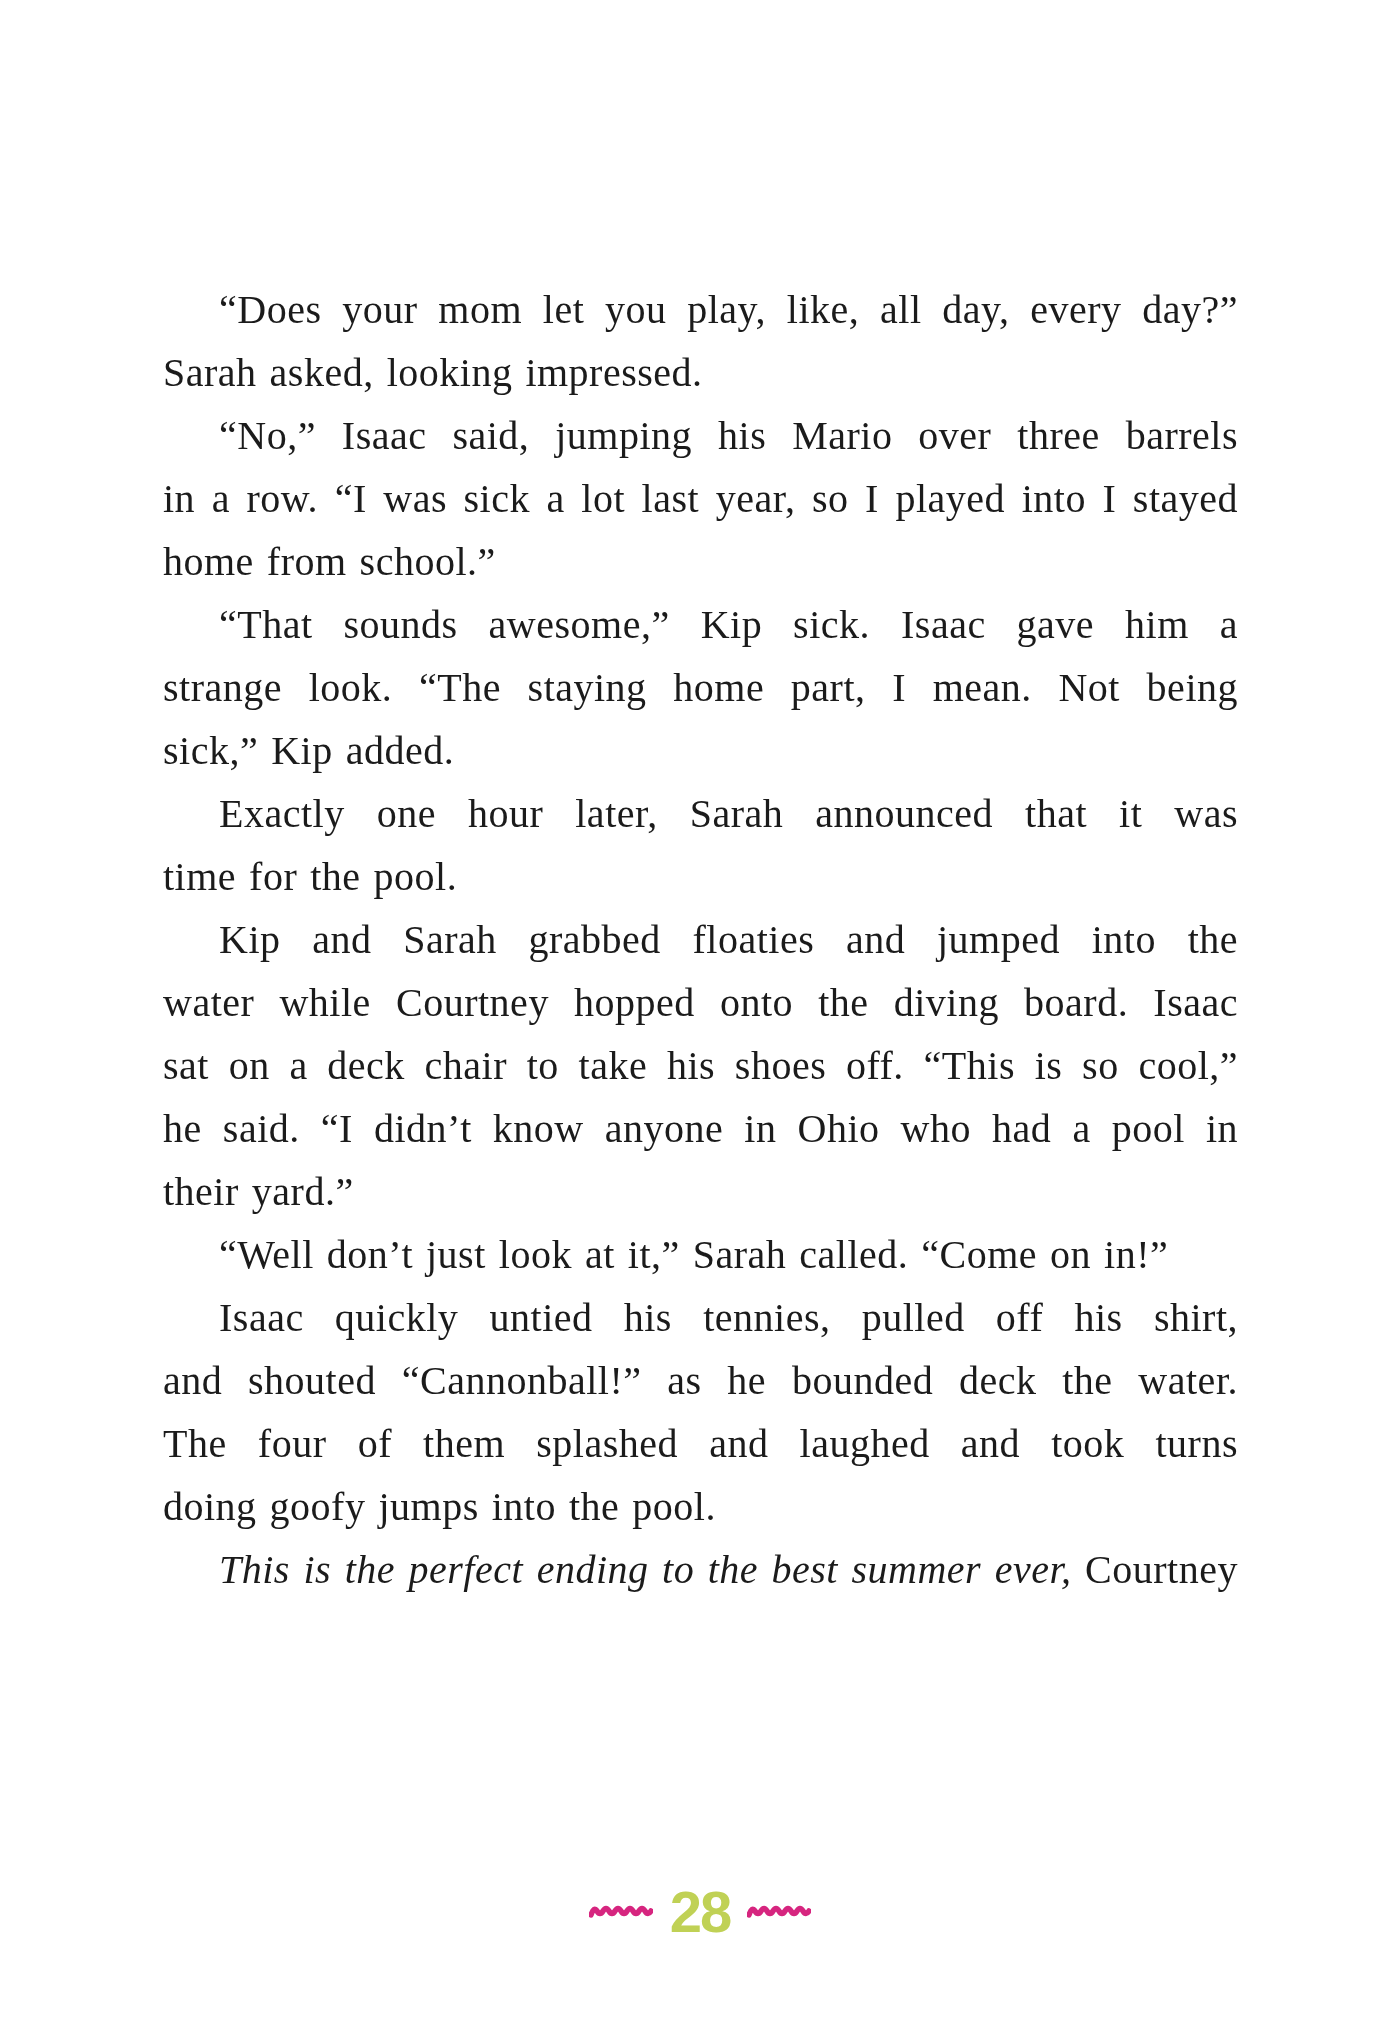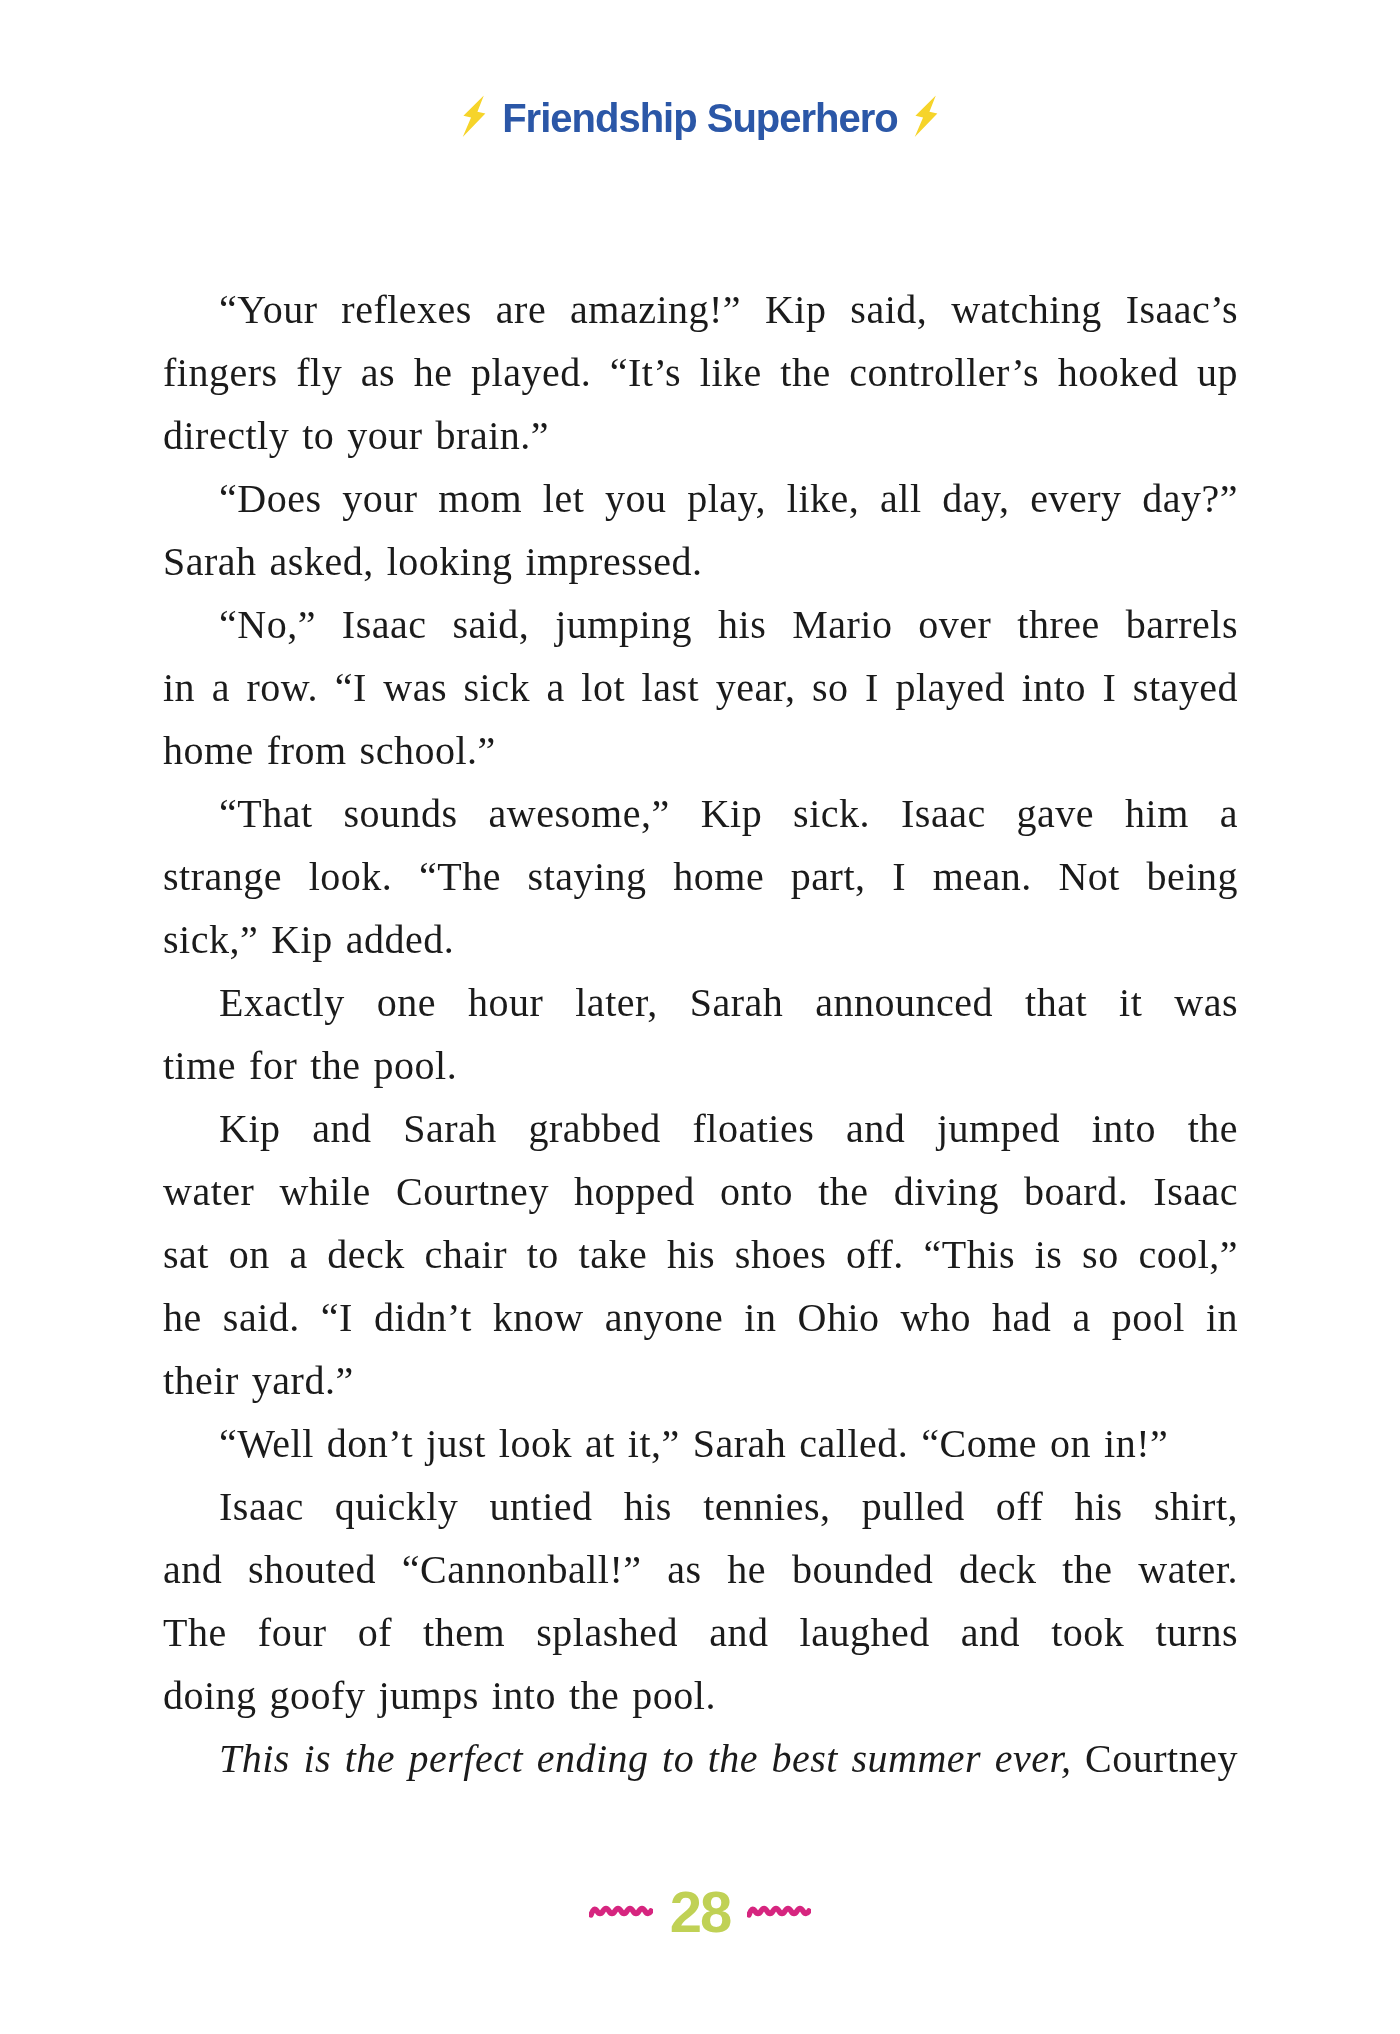--- a/index.html
+++ b/index.html
@@ -63,40 +63,22 @@
     letter-spacing: -2px;
   }
   .squiggle { display: inline-block; line-height: 0; }
   .squiggle svg { width: 64px; height: 20px; display: block; }
 </style>
 </head>
 <body>
 
 <div class="page">
 
-  <header class="chapter-header">
-    <span class="bolt tilt" style="color: rgb(246, 212, 42);">
-      <svg viewBox="0 0 20 30" xmlns="http://www.w3.org/2000/svg" aria-hidden="true">
-        <path fill="currentColor" d="M13.5 0 L3 16 L8.2 16 L5.5 30 L17 11.5 L11.6 11.5 L13.5 0 Z"></path>
-      </svg>
-    </span>
-    <h1 class="chapter-title" style="color: rgb(43, 87, 167);">Friendship Superhero</h1>
-    <span class="bolt tilt" style="color: rgb(246, 212, 42);">
-      <svg viewBox="0 0 20 30" xmlns="http://www.w3.org/2000/svg" aria-hidden="true">
-        <path fill="currentColor" d="M13.5 0 L3 16 L8.2 16 L5.5 30 L17 11.5 L11.6 11.5 L13.5 0 Z"></path>
-      </svg>
-    </span>
-  </header>
 
   <main class="story" style="color: rgb(27, 27, 27);">
-      <div class="para">
-        <div class="line indent just"><span>“Your reflexes are amazing!” Kip said, watching Isaac’s</span></div>
-        <div class="line just"><span>fingers fly as he played. “It’s like the controller’s hooked up</span></div>
-        <div class="line"><span>directly to your brain.”</span></div>
-      </div>
       <div class="para">
         <div class="line indent just"><span>“Does your mom let you play, like, all day, every day?”</span></div>
         <div class="line"><span>Sarah asked, looking impressed.</span></div>
       </div>
       <div class="para">
         <div class="line indent just"><span>“No,” Isaac said, jumping his Mario over three barrels</span></div>
         <div class="line just"><span>in a row. “I was sick a lot last year, so I played into I stayed</span></div>
         <div class="line"><span>home from school.”</span></div>
       </div>
       <div class="para">

